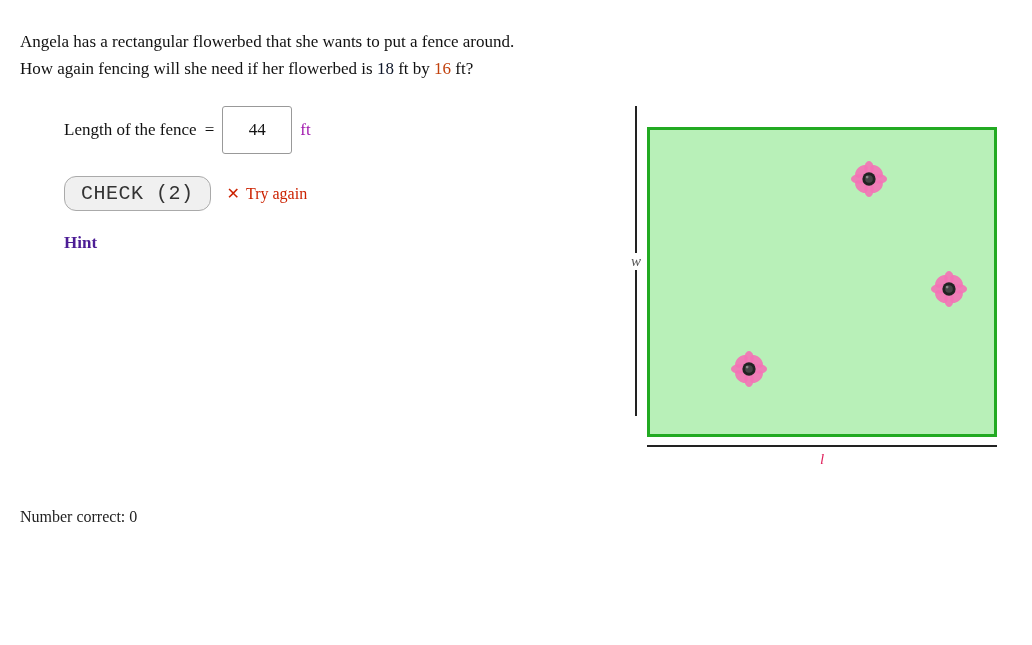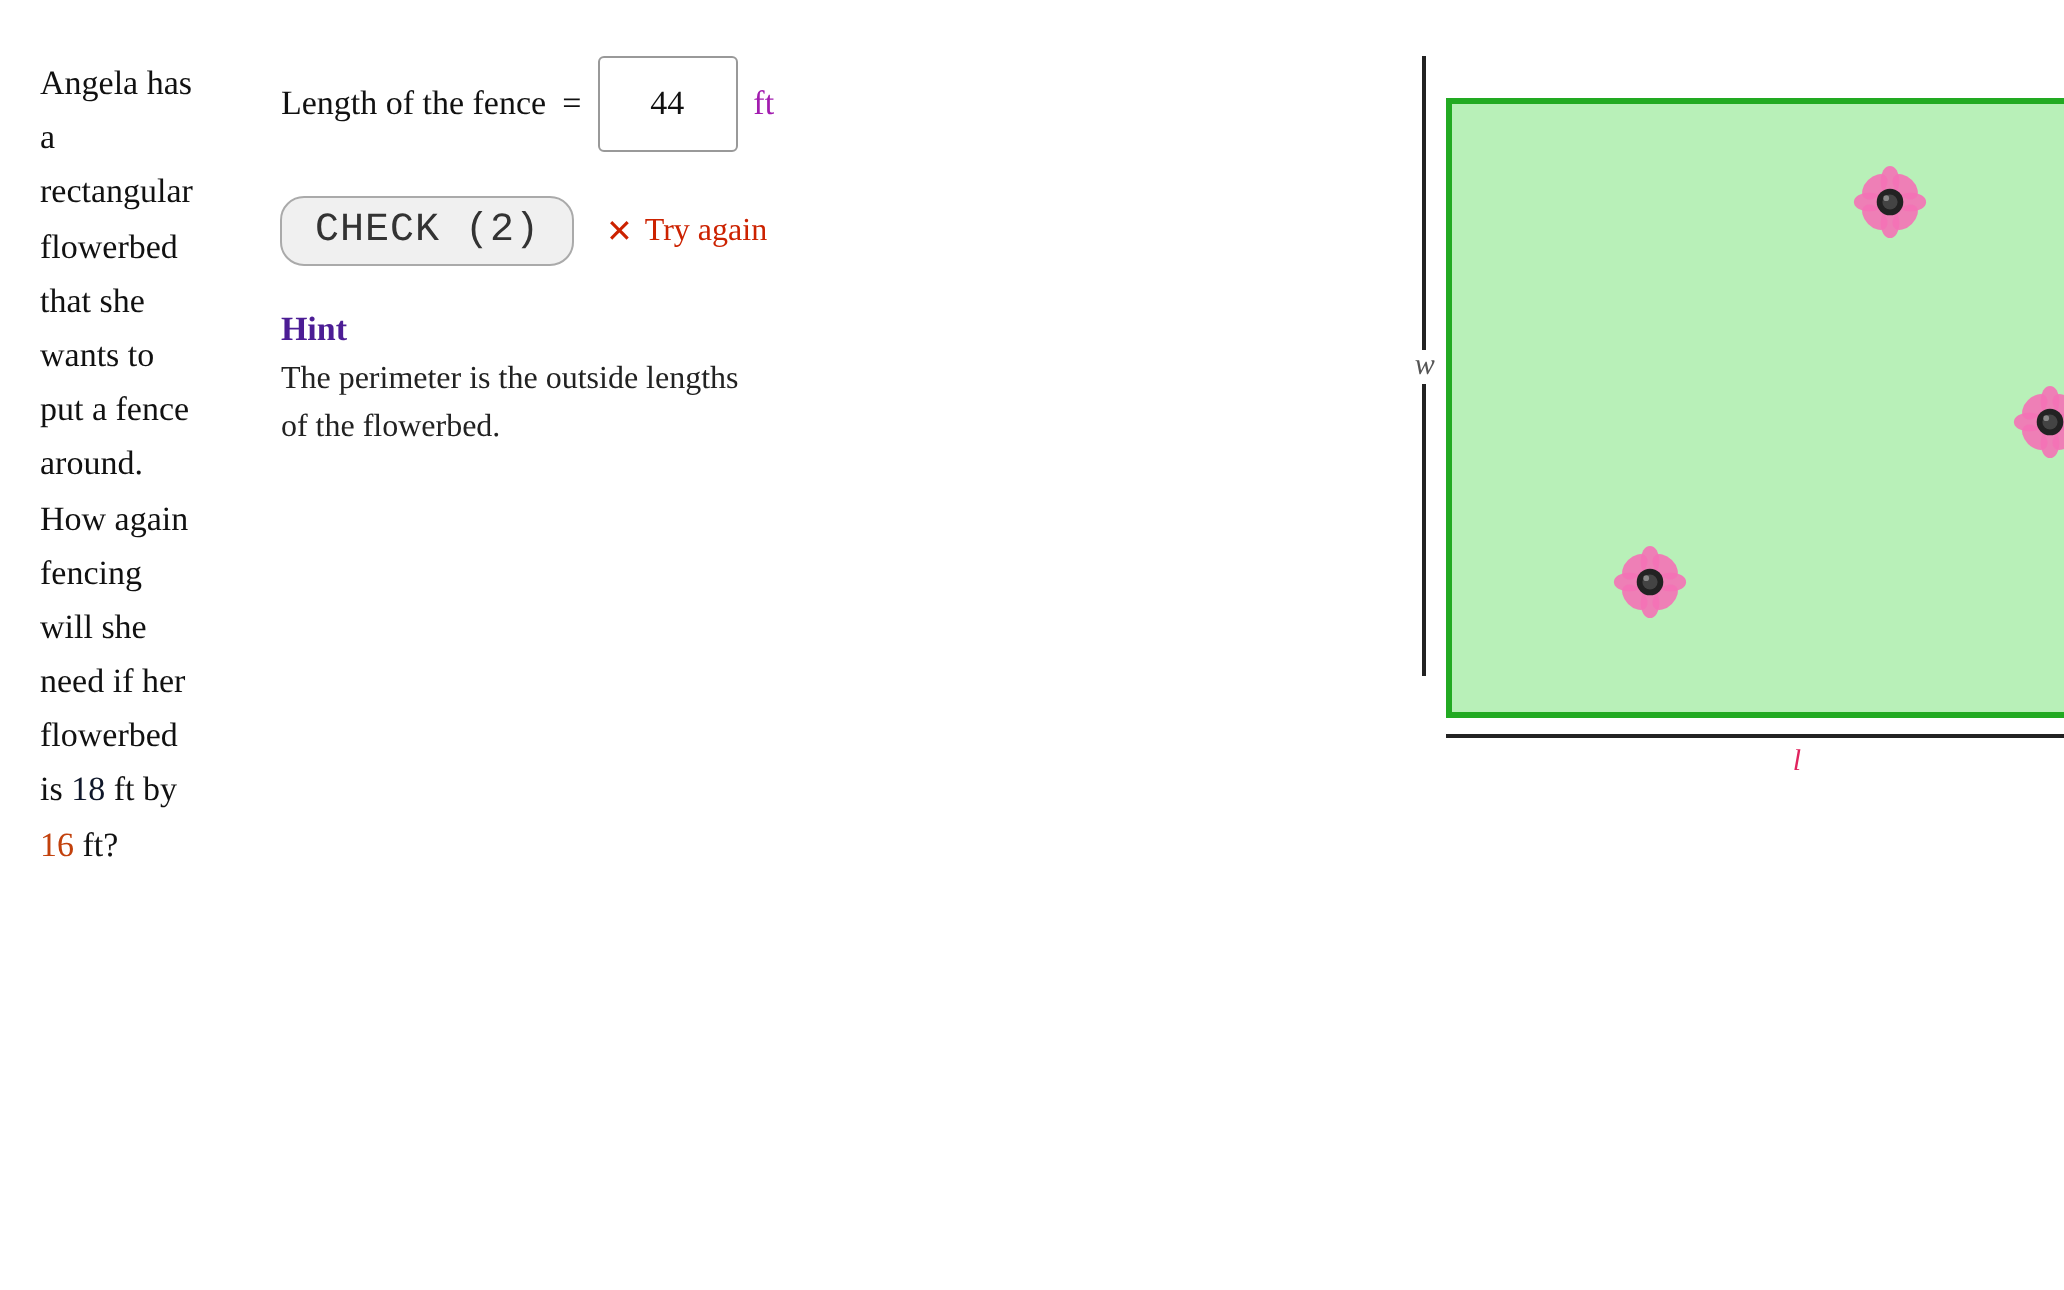--- a/index.html
+++ b/index.html
@@ -10,20 +10,21 @@
       min-height: 645px;
       position: relative;
       overflow: hidden;
     }
     .page {
       background: #fff;
       width: 1032px;
       min-height: 645px;
       padding: 28px 30px 20px 20px;
       display: flex;
+      flex-direction: column;
       gap: 0;
     }
     .question-block {
       font-size: 17px;
       line-height: 1.6;
       color: #111;
       margin-bottom: 24px;
     }
     .highlight-pink { color: #0f172a; }
     .highlight-blue { color: #c2410c; }
@@ -210,24 +211,20 @@
           <span>CHECK (2)</span>
         </button>
         <div class="try-again">
           <span class="x-icon">✕</span>
           <span>Try again</span>
         </div>
       </div>
 
       <div class="hint-block">
         <div class="hint-title">Hint</div>
-        <div class="hint-text">
-          <span>The perimeter is the outside lengths</span><br>
-          <span>of the flowerbed.</span>
-        </div>
       </div>
 
     </div>
 
     <div class="right-panel">
       <div class="diagram-area">
 
         <div style="display:flex;flex-direction:column;align-items:center;height:310px;margin-right:6px;margin-bottom:52px;">
           <span style="width:2px;height:10px;background:#222;display:block;"></span>
           <span style="width:2px;flex:1;background:#222;display:block;"></span>
@@ -298,14 +295,17 @@
           <div class="l-label-row">
             <span class="l-label">l</span>
           </div>
 
         </div>
       </div>
     </div>
 
   </div>
 
+  <div class="number-correct">
+    <span>Number correct: 0</span>
+  </div>
 
 </div>
 
 </body></html>

